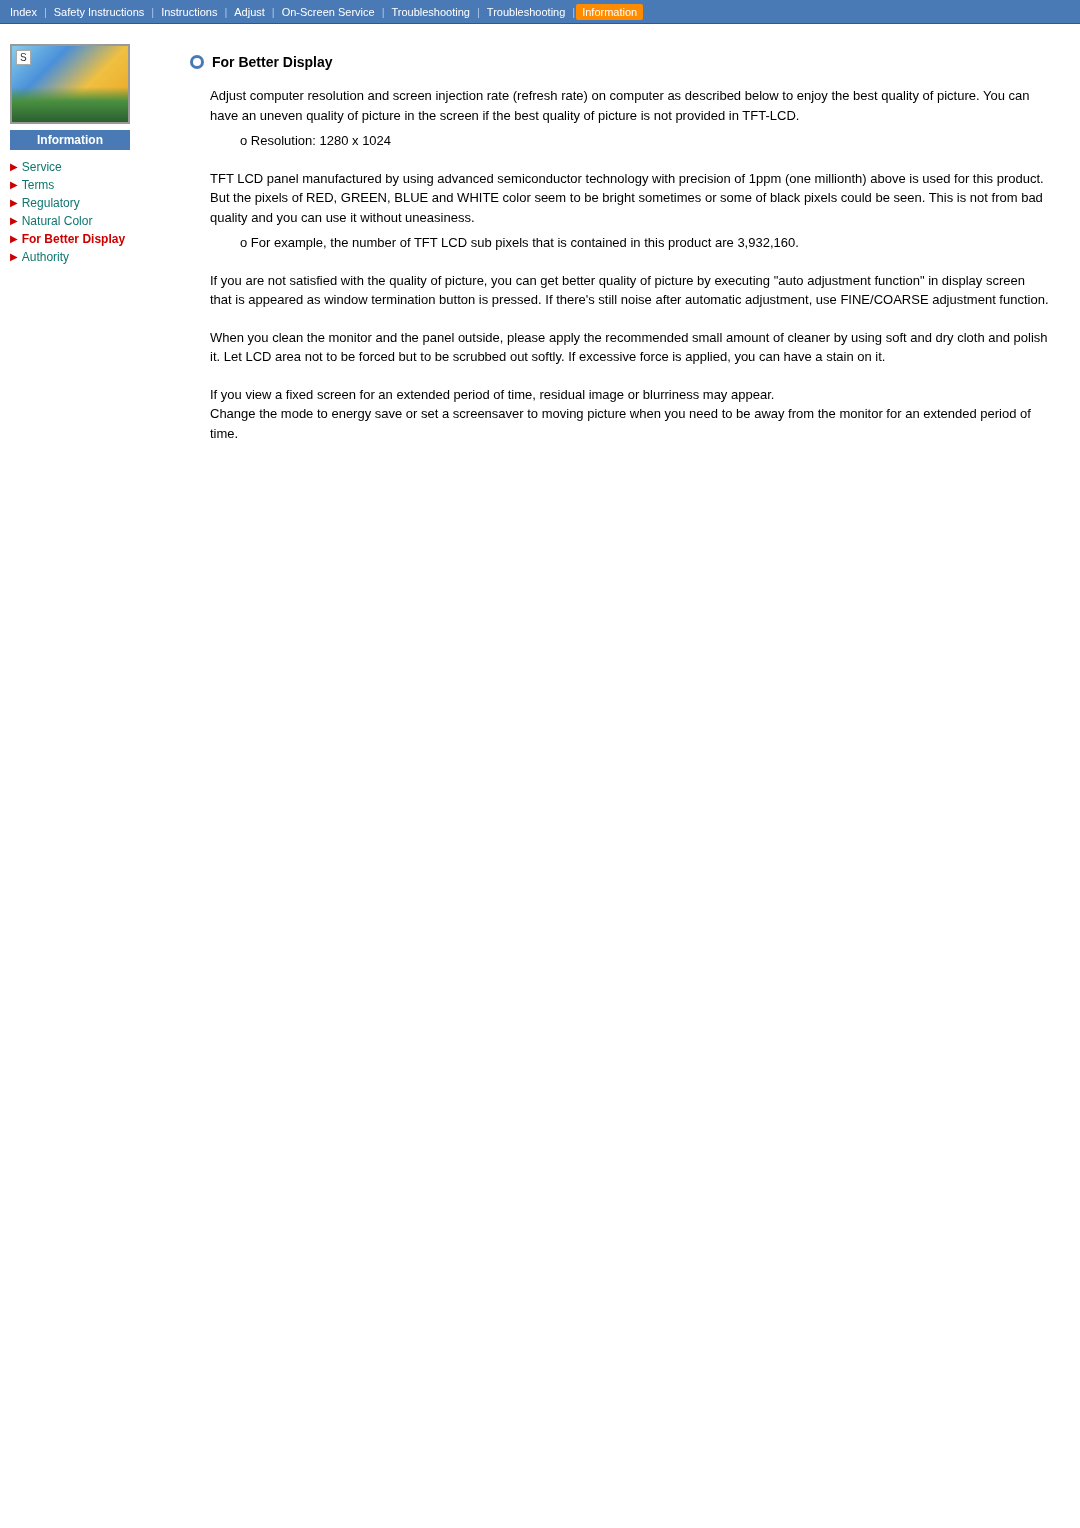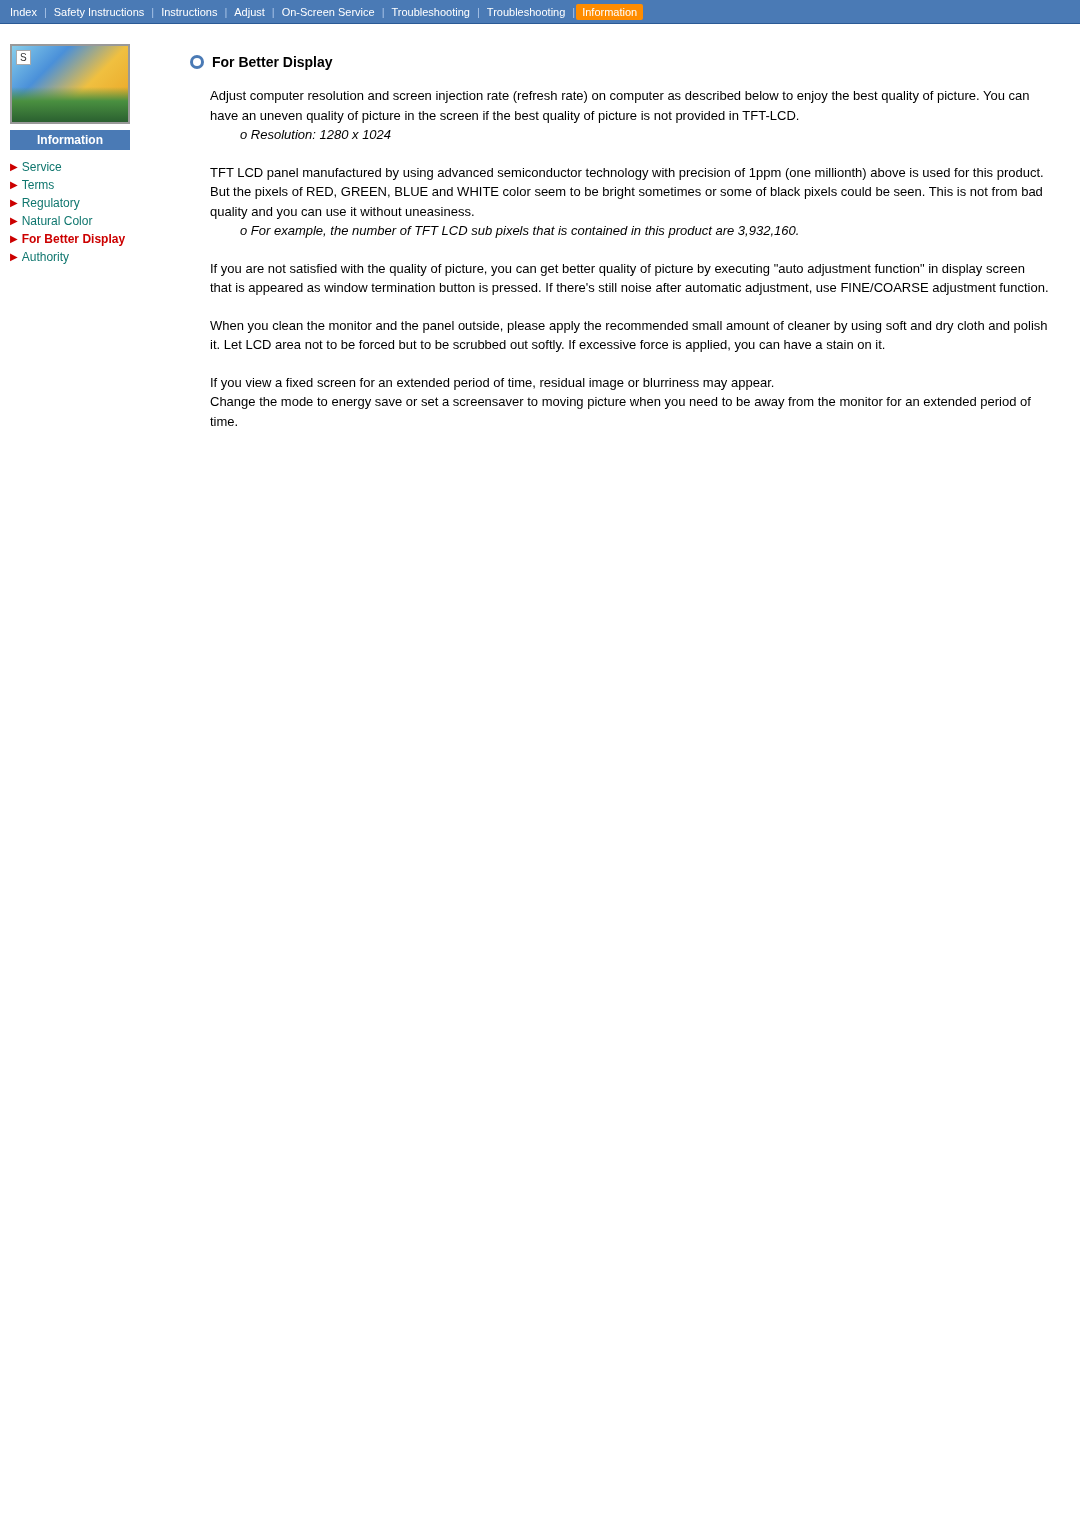--- a/index.html
+++ b/index.html
@@ -142,21 +142,21 @@
       list-style: none;
       padding-left: 20px;
     }
     .content-list > li {
       margin-bottom: 18px;
       line-height: 1.5;
     }
     .sub-list {
       list-style: none;
       padding-left: 30px;
-      font-style: italic;
+      margin-top: 6px;
     }
     .sub-list li {
       margin-bottom: 3px;
       line-height: 1.5;
     }
     .sub-list li::before {
       content: 'o  ';
       color: #000;
     }
   </style>

